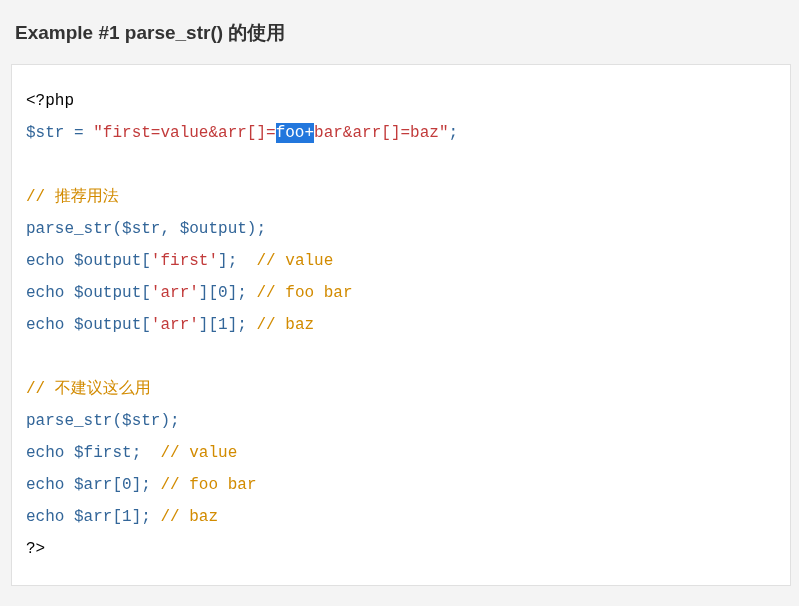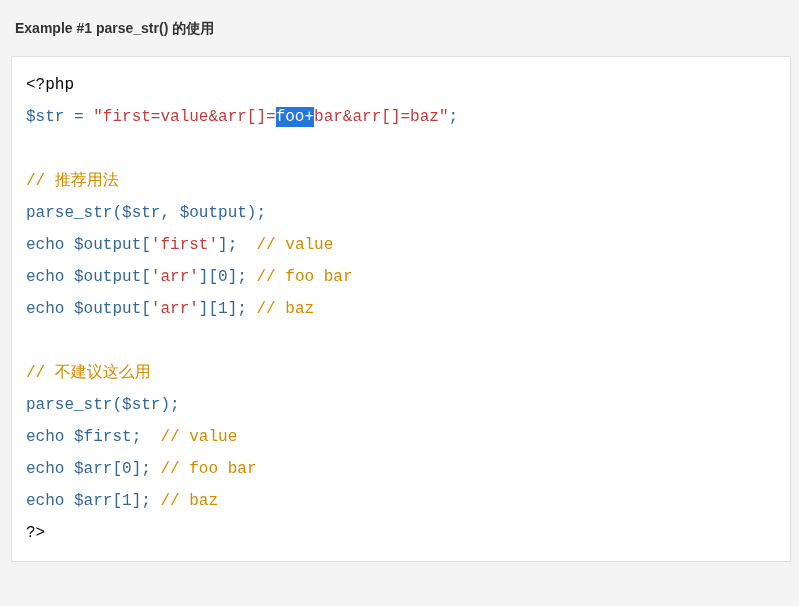--- a/index.html
+++ b/index.html
@@ -7,28 +7,28 @@
       padding: 0;
       font-family: -apple-system, BlinkMacSystemFont, "Segoe UI", "Microsoft YaHei", sans-serif;
       background: #f4f4f4;
       width: 799px;
       height: 606px;
       overflow: hidden;
     }
     .header {
       padding: 20px 15px 18px 15px;
       color: #333;
-      font-size: 14px;
+      font-size: 19px;
       font-weight: 600;
     }
     .code-container {
       background: #ffffff;
       border: 1px solid #e0e0e0;
       margin: 0 8px 0 11px;
-      padding: 12px 14px;
+      padding: 20px 14px;
     }
     pre {
       margin: 0;
       font-family: "Courier New", Consolas, monospace;
       font-size: 16px;
       line-height: 2.0;
       white-space: pre;
     }
     .php-tag { color: #000; }
     .var { color: #336699; }

